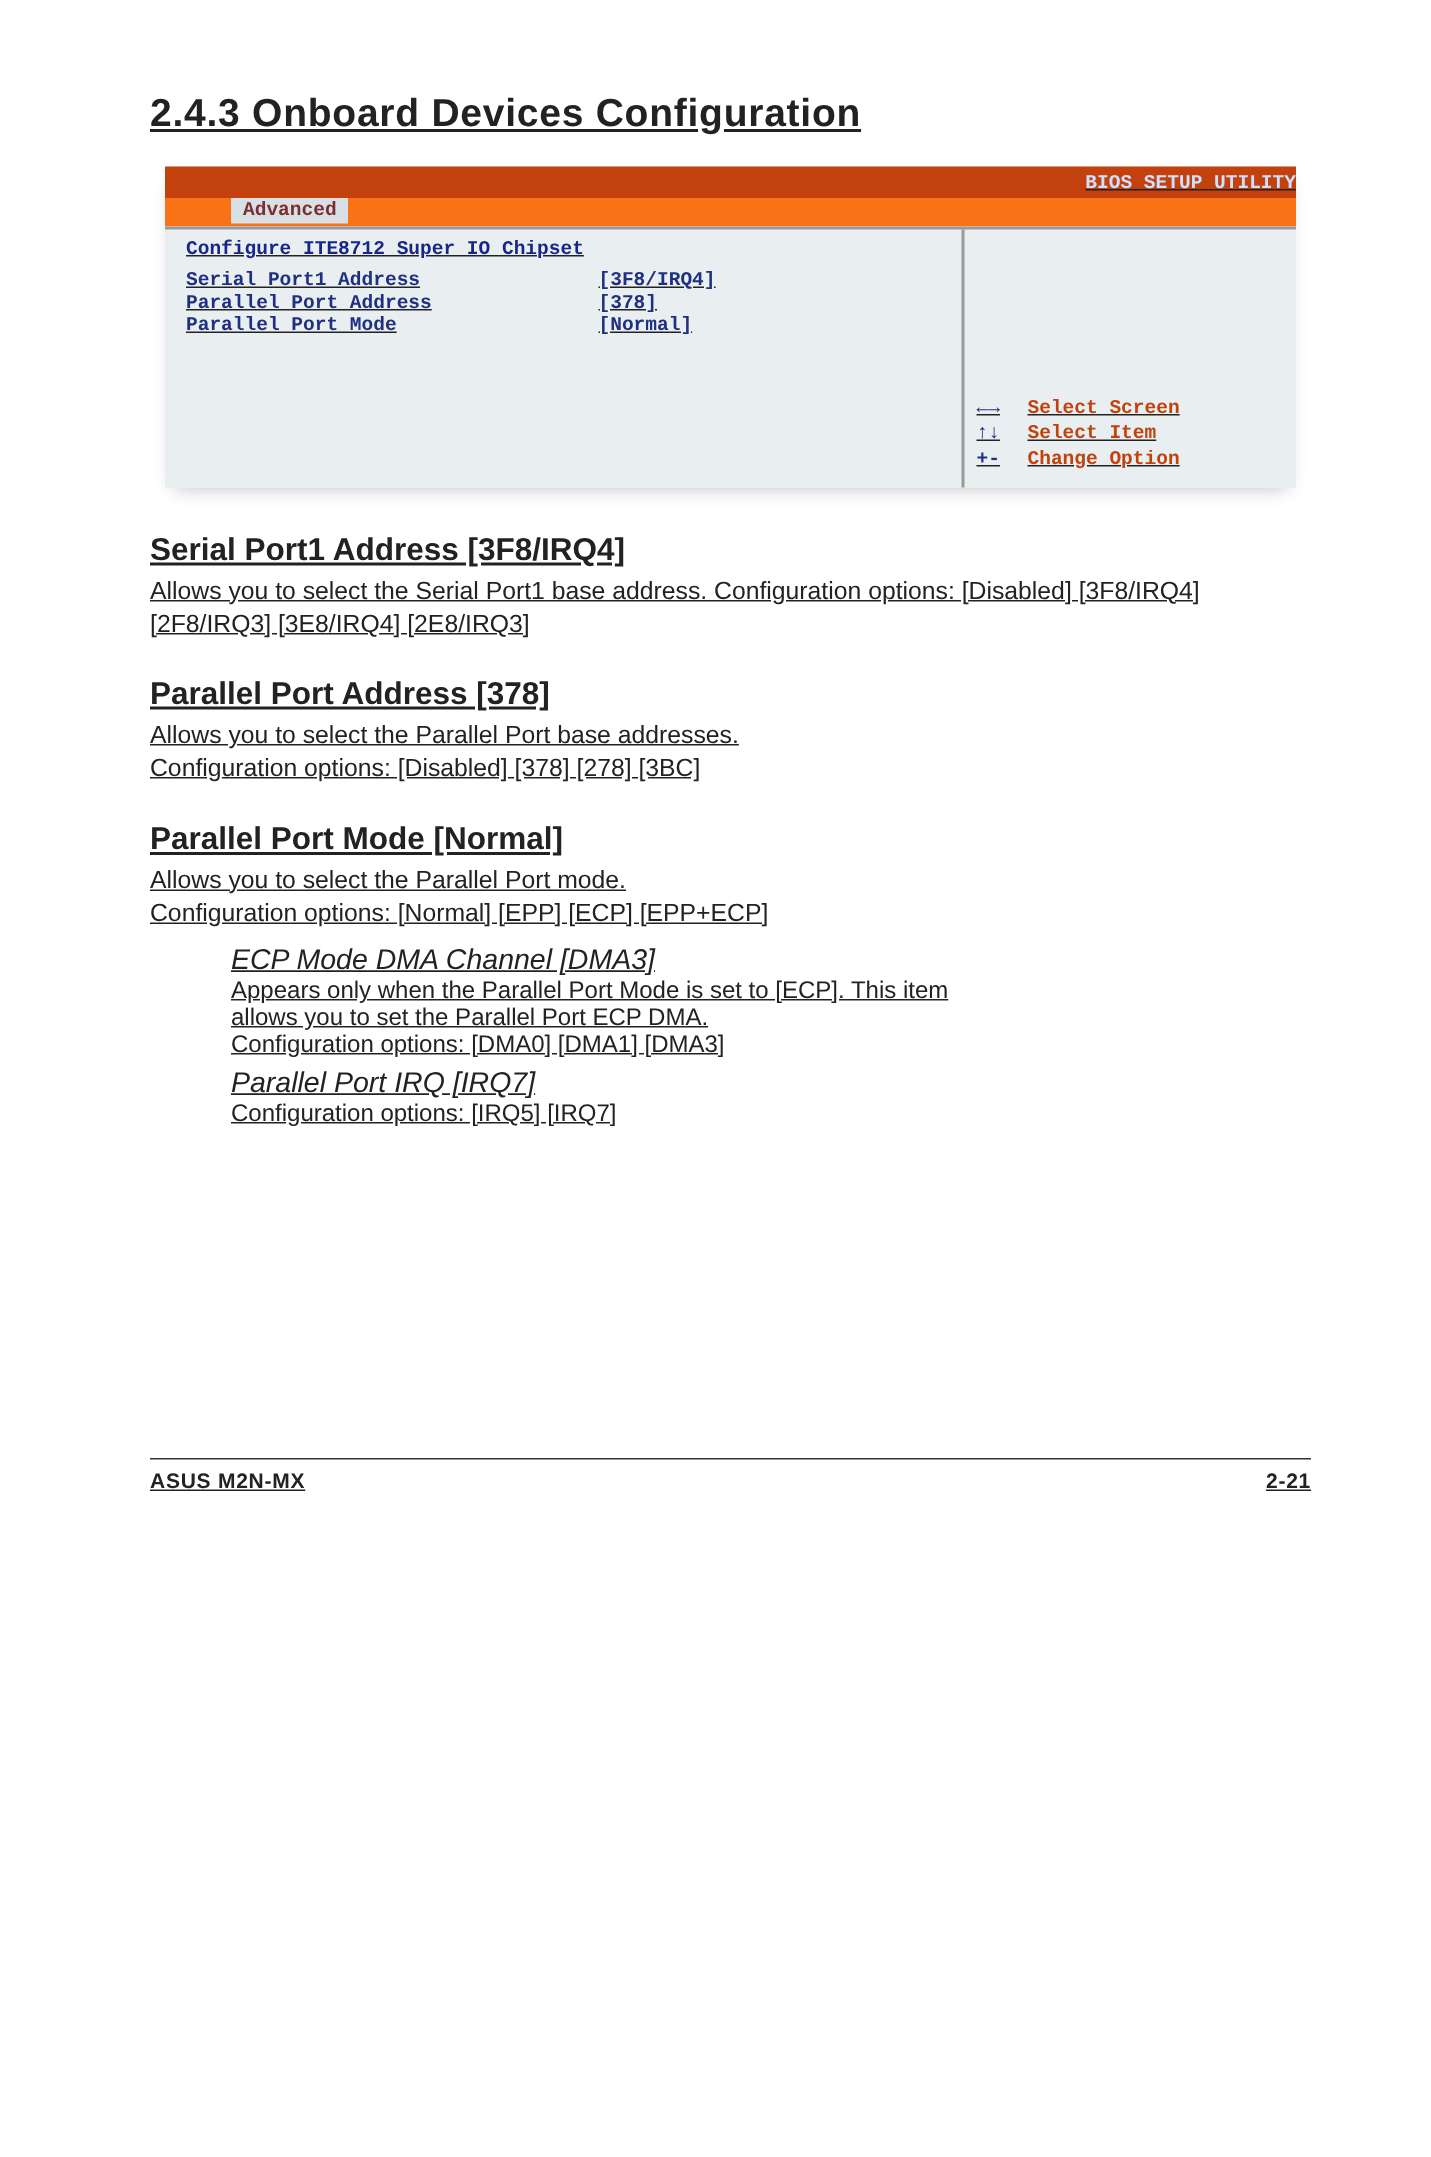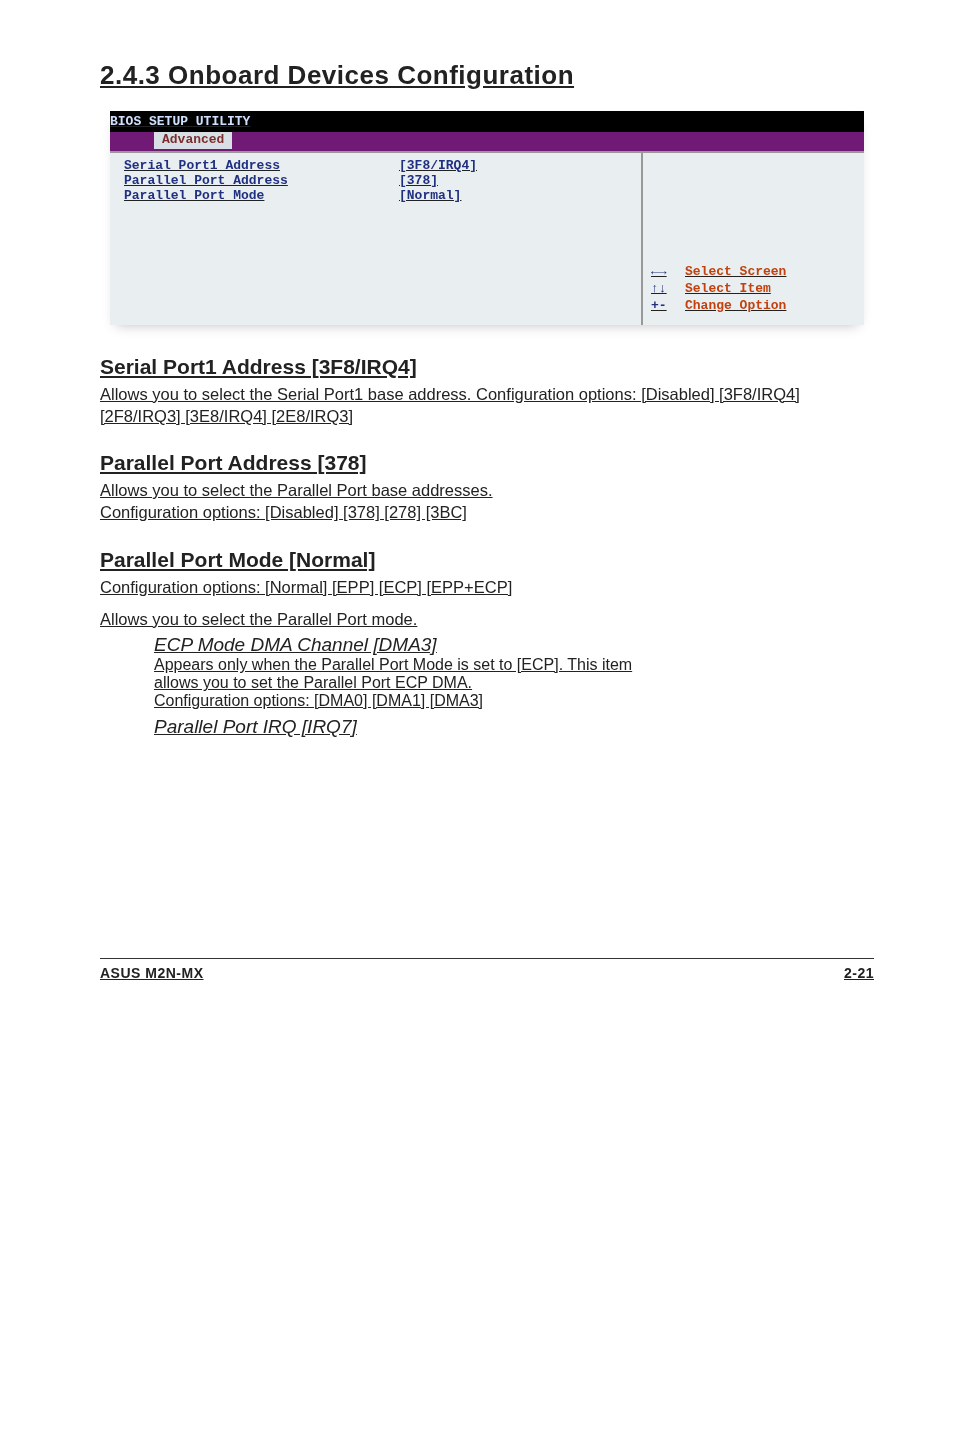--- a/index.html
+++ b/index.html
@@ -24,29 +24,29 @@
   .bios-box {
     margin: 0 10px 30px 10px;
     border-radius: 2px;
     box-shadow: 0 6px 12px -6px rgba(0,0,0,0.25);
     background: #eef2f4;
     font-family: "Courier New", Courier, monospace;
     font-size: 13px;
     line-height: 1.15;
   }
   .bios-header {
-    background: #000000;
+    background: #c2410c;
     color: #cfe0ff;
-    text-align: left;
+    text-align: right;
     padding: 4px 0 2px 0;
     font-weight: bold;
     position: relative;
   }
   .bios-tabrow {
-    background: #701a75;
+    background: #f97316;
     padding: 0 0 2px 44px;
   }
   .bios-tab {
     display: inline-block;
     background: #d9e0e5;
     color: #7b2e2e;
     padding: 1px 8px;
     font-weight: bold;
   }
   .bios-body {
@@ -128,20 +128,21 @@
 
   <h1 class="section-number">2.4.3   Onboard Devices Configuration</h1>
 
   <div class="bios-box">
     <div class="bios-header">BIOS SETUP UTILITY</div>
     <div class="bios-tabrow">
       <span class="bios-tab">Advanced</span>
     </div>
     <div class="bios-body">
       <div class="bios-left">
+        <div class="title">Configure ITE8712 Super IO Chipset</div>
         <div class="row">
           <span class="label">Serial Port1 Address</span>
           <span class="value">[3F8/IRQ4]</span>
         </div>
         <div class="row">
           <span class="label">Parallel Port Address</span>
           <span class="value">[378]</span>
         </div>
         <div class="row">
           <span class="label">Parallel Port Mode</span>
@@ -168,32 +169,33 @@
   </div>
 
   <h2 class="sub">Serial Port1 Address [3F8/IRQ4]</h2>
   <p class="body">Allows you to select the Serial Port1 base address. Configuration options: [Disabled] [3F8/IRQ4][2F8/IRQ3] [3E8/IRQ4] [2E8/IRQ3]</p>
 
   <h2 class="sub">Parallel Port Address [378]</h2>
   <p class="body" style="margin-bottom:0">Allows you to select the Parallel Port base addresses.</p>
   <p class="body" style="margin-top:0">Configuration options: [Disabled] [378] [278] [3BC]</p>
 
   <h2 class="sub">Parallel Port Mode [Normal]</h2>
+  <p class="body" style="margin-bottom:0">Allows you to select the Parallel Port  mode.</p>
   <p class="body" style="margin-top:0">Configuration options: [Normal] [EPP] [ECP] [EPP+ECP]</p>
-  <p class="body" style="margin-bottom:0">Allows you to select the Parallel Port  mode.</p>
 
   <div class="indent-block">
     <div class="uhead">ECP Mode DMA Channel [DMA3]</div>
     <div class="body" style="margin:0">Appears only when the Parallel Port Mode is set to [ECP]. This item</div>
     <div class="body" style="margin:0">allows you to set the Parallel Port ECP DMA.</div>
     <div class="body" style="margin:0">Configuration options: [DMA0] [DMA1] [DMA3]</div>
   </div>
 
   <div class="indent-block">
     <div class="uhead">Parallel Port IRQ [IRQ7]</div>
+    <div class="body" style="margin:0">Configuration options: [IRQ5] [IRQ7]</div>
   </div>
 
   <div class="footer">
     <span>ASUS M2N-MX</span>
     <span>2-21</span>
   </div>
 
 </div>
 
 </body></html>

